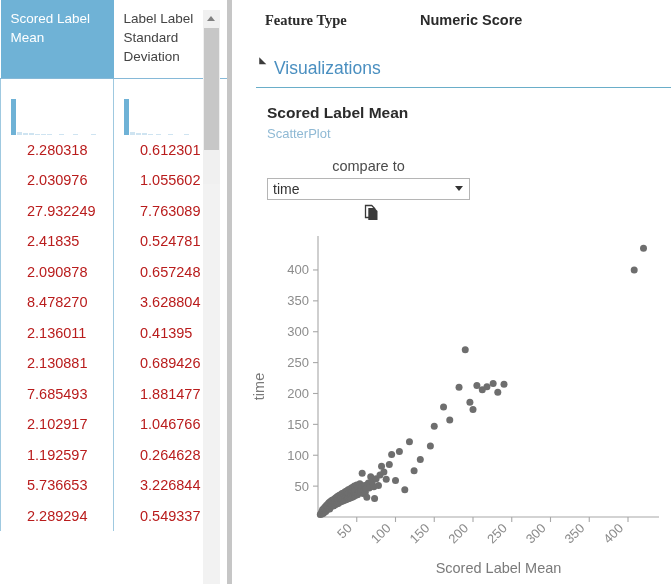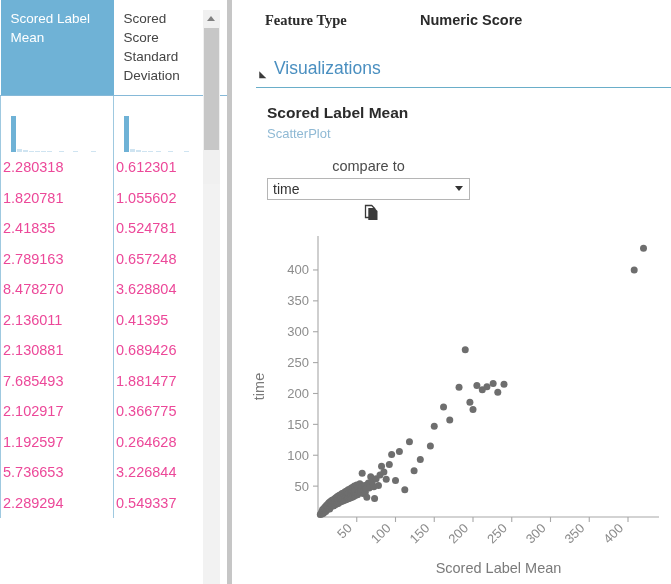--- a/index.html
+++ b/index.html
@@ -52,23 +52,23 @@
   td.histcell.last { border-right: 1px solid #9fc9e0; }
   .mini { position: relative; height: 42px; width: 100%; }
   .mini .bar {
     position: absolute; bottom: 0;
     background: #6fb2d6;
   }
   .mini .bar.faint { background: #cfe4f1; }
 
   td.val {
     height: 30.5px;
-    padding: 0 2px;
+    padding: 0 26px;
     font-size: 14.5px;
-    color: #ec4899;
+    color: #b91c1c;
     border-left: 1px solid #9fc9e0;
     background: #fff;
     white-space: nowrap;
   }
   td.val.last { border-right: 3px solid #eab308; }
   td.spacer { background: #fff; }
 
   
   #grid-scroll {
     position: absolute; left: 203px; top: 10px;
@@ -121,21 +121,21 @@
   }
   #col-headers .ch {
     position: absolute; top: 0;
     font-size: 14.5px; font-weight: bold; color: #2b2b2b;
   }
   #ch-feature { left: 31px; font-family: Liberation Serif, serif; }
   #ch-numeric { left: 186px; }
 
   #viz-header {
     position: absolute; left: 22px; top: 58px;
-    display: flex; align-items: flex-end; gap: 8px;
+    display: flex; align-items: flex-start; gap: 8px;
     cursor: pointer;
   }
   #viz-caret {
     width: 0; height: 0;
     border-top: 5px solid #3b3b3b;
     border-right: 5px solid transparent;
     border-left: 5px solid transparent;
     transform: rotate(45deg);
     margin-top: 2px;
   }
@@ -202,21 +202,21 @@
   <div id="left-pane">
     <table class="tbl">
       <colgroup>
           <col class="c1">
           <col class="c2">
           <col class="c3">
         </colgroup>
       <thead>
         <tr>
           <th class="hdr selected">Scored Label Mean</th>
-          <th class="hdr">Scored Score Standard Deviation</th>
+          <th class="hdr">Label Label Standard Deviation</th>
           <th class="hdr blank"></th>
         </tr>
       </thead>
       <tbody>
         <tr>
           <td class="histcell">
             <div class="mini">
               <div class="bar" style="left:0;width:5px;height:36px;"></div>
               <div class="bar faint" style="left:6px;width:5px;height:3px;"></div>
               <div class="bar faint" style="left:12px;width:5px;height:2px;"></div>
@@ -244,31 +244,36 @@
           <td class="spacer"></td>
         </tr>
       </tbody>
       <tbody id="grid-rows">
           <tr>
             <td class="val">2.280318</td>
             <td class="val last">0.612301</td>
             <td class="spacer"></td>
           </tr>
           <tr>
-            <td class="val">1.820781</td>
+            <td class="val">2.030976</td>
             <td class="val last">1.055602</td>
+            <td class="spacer"></td>
+          </tr>
+          <tr>
+            <td class="val">27.932249</td>
+            <td class="val last">7.763089</td>
             <td class="spacer"></td>
           </tr>
           <tr>
             <td class="val">2.41835</td>
             <td class="val last">0.524781</td>
             <td class="spacer"></td>
           </tr>
           <tr>
-            <td class="val">2.789163</td>
+            <td class="val">2.090878</td>
             <td class="val last">0.657248</td>
             <td class="spacer"></td>
           </tr>
           <tr>
             <td class="val">8.478270</td>
             <td class="val last">3.628804</td>
             <td class="spacer"></td>
           </tr>
           <tr>
             <td class="val">2.136011</td>
@@ -280,21 +285,21 @@
             <td class="val last">0.689426</td>
             <td class="spacer"></td>
           </tr>
           <tr>
             <td class="val">7.685493</td>
             <td class="val last">1.881477</td>
             <td class="spacer"></td>
           </tr>
           <tr>
             <td class="val">2.102917</td>
-            <td class="val last">0.366775</td>
+            <td class="val last">1.046766</td>
             <td class="spacer"></td>
           </tr>
           <tr>
             <td class="val">1.192597</td>
             <td class="val last">0.264628</td>
             <td class="spacer"></td>
           </tr>
           <tr>
             <td class="val">5.736653</td>
             <td class="val last">3.226844</td>

